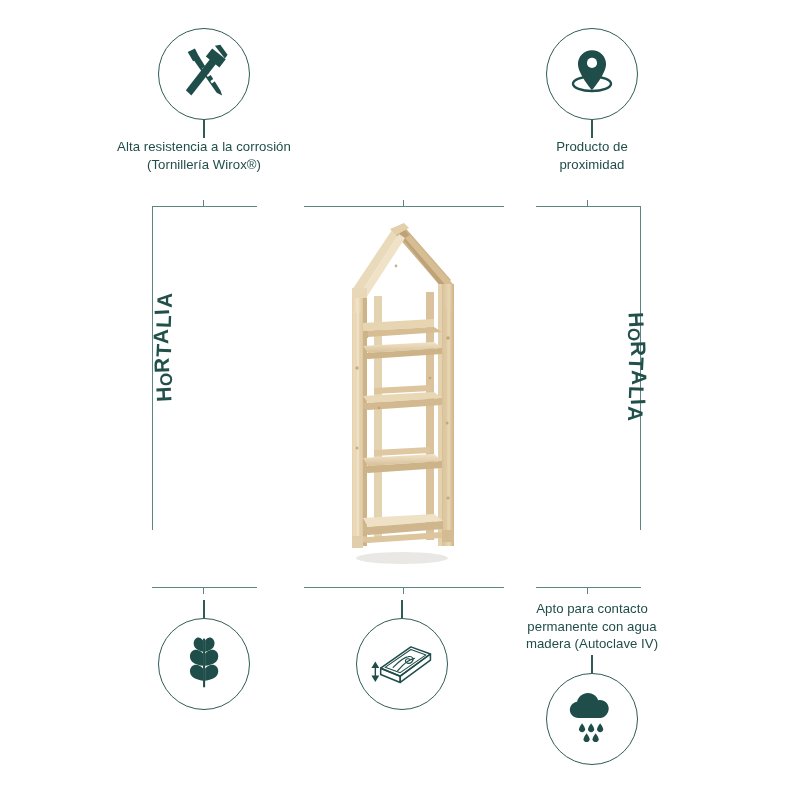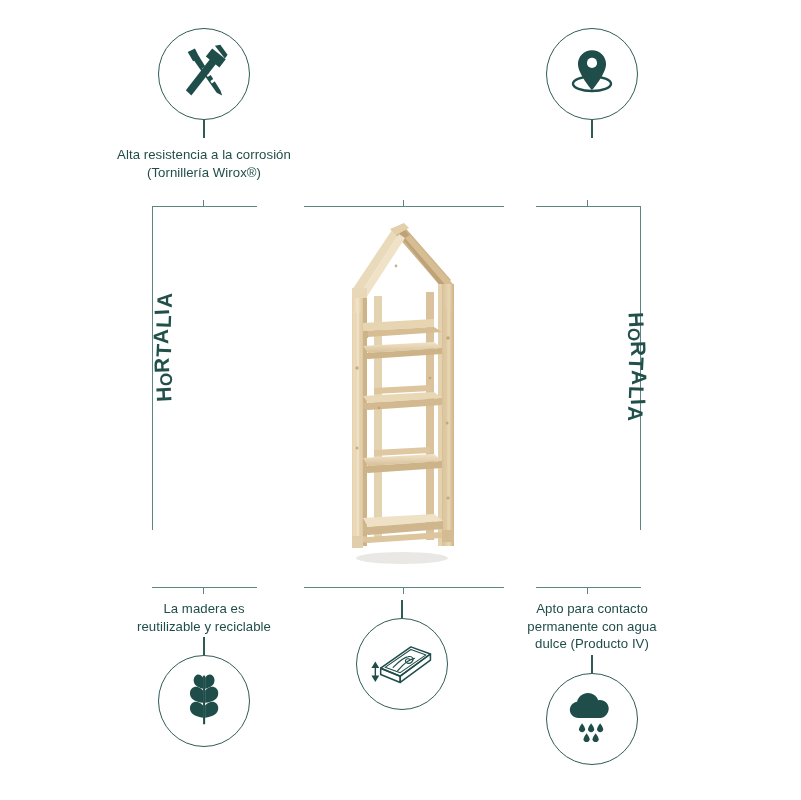--- a/index.html
+++ b/index.html
@@ -47,21 +47,21 @@
     margin: 0 auto;
   }
   .feature .caption {
     font-size: 13.2px;
     line-height: 17.5px;
     color: #1f4d49;
     letter-spacing: 0.05px;
     white-space: pre-line;
   }
 
-  .feature.top .caption { margin-top: 8px; }
+  .feature.top .caption { margin-top: 0; }
   .feature.bottom .caption { margin-bottom: 2px; }
 
   
   #feat-corrosion { left: 104px;  top: 28px; width: 200px; }
   #feat-sostenible { left: 304px; top: 28px; width: 200px; }
   #feat-proximidad { left: 492px; top: 28px; width: 200px; }
 
   
   #feat-reciclable   { left: 104px; top: 600px; width: 200px; }
   #feat-resistencia  { left: 292px; top: 600px; width: 220px; }
@@ -172,20 +172,22 @@
     <div class="circle">
       <span>
         <svg width="58" height="58" viewBox="0 0 64 64" aria-hidden="true">
           <ellipse cx="32" cy="45" rx="21" ry="8" fill="none" stroke="#1f4d49" stroke-width="2.6"></ellipse>
           <path d="M32 8 c-8.5 0 -15.5 6.8 -15.5 15.2 c0 11 15.5 29 15.5 29 s15.5 -18 15.5 -29 c0 -8.4 -7 -15.2 -15.5 -15.2 z" fill="#1f4d49"></path>
           <circle cx="32" cy="22" r="5.6" fill="#ffffff"></circle>
         </svg>
       </span>
     </div>
     <div class="stem"></div>
+    <div class="caption">Producto de
+proximidad</div>
   </div>
 
   <div class="bracket">
 
     <div class="vline" style="left:152px; top:206px; height:324px;"></div>
     <div class="hline" style="left:152px; top:206px; width:105px;"></div>
     <div class="tick" style="left:203px; top:200px;"></div>
 
     <div class="hline" style="left:304px; top:206px; width:200px;"></div>
     <div class="tick" style="left:403px; top:200px;"></div>
@@ -311,22 +313,20 @@
       <g stroke="#d4ba8f" stroke-width="0.7" opacity="0.6" fill="none">
         <path d="M26 95 L26 320"></path>
         <path d="M30 95 L30 320"></path>
         <path d="M116 92 L116 316"></path>
         <path d="M121 92 L121 316"></path>
       </g>
     </svg>
   </div>
 
   <div class="feature bottom" id="feat-reciclable">
-    <div class="caption">La madera es
-reutilizable y reciclable</div>
     <div class="stem"></div>
     <div class="circle">
       <span>
         <svg width="54" height="58" viewBox="0 0 56 62" aria-hidden="true">
           <g fill="#1f4d49">
 
             <rect x="27" y="6" width="2.2" height="52"></rect>
 
             <path d="M27 8 c-4 -6 -10 -3 -10 3 c0 5 4 8 10 9 z"></path>
             <path d="M27 22 c-6 -7 -14 -4 -14 3 c0 6 6 9 14 10 z"></path>
@@ -368,21 +368,21 @@
             <path d="M6 50 L3 45 L9 45 Z"></path>
           </g>
         </svg>
       </span>
     </div>
   </div>
 
   <div class="feature bottom" id="feat-autoclave">
     <div class="caption">Apto para contacto
 permanente con agua
-dulce (Producto IV)</div>
+madera (Autoclave IV)</div>
     <div class="stem"></div>
     <div class="circle">
       <span>
         <svg width="58" height="56" viewBox="0 0 64 62" aria-hidden="true">
           <g fill="#1f4d49">
 
             <path d="M17 32 c-5.5 0 -9.5 -4 -9.5 -9 c0 -4.6 3.5 -8.4 8 -9 c1.2 -5.6 6.2 -9.6 12 -9.6 c5.2 0 9.8 3.3 11.4 8 c0.7 -0.2 1.4 -0.3 2.1 -0.3 c5.2 0 9.5 4.2 9.5 9.4 c0 5.2 -4.3 10.5 -9.5 10.5 z"></path>
 
             <path d="M21 38 c0 0 -3.4 4.6 -3.4 6.6 c0 1.9 1.5 3.2 3.4 3.2 c1.9 0 3.4 -1.3 3.4 -3.2 c0 -2 -3.4 -6.6 -3.4 -6.6 z"></path>
             <path d="M31 38 c0 0 -3.4 4.6 -3.4 6.6 c0 1.9 1.5 3.2 3.4 3.2 c1.9 0 3.4 -1.3 3.4 -3.2 c0 -2 -3.4 -6.6 -3.4 -6.6 z"></path>

